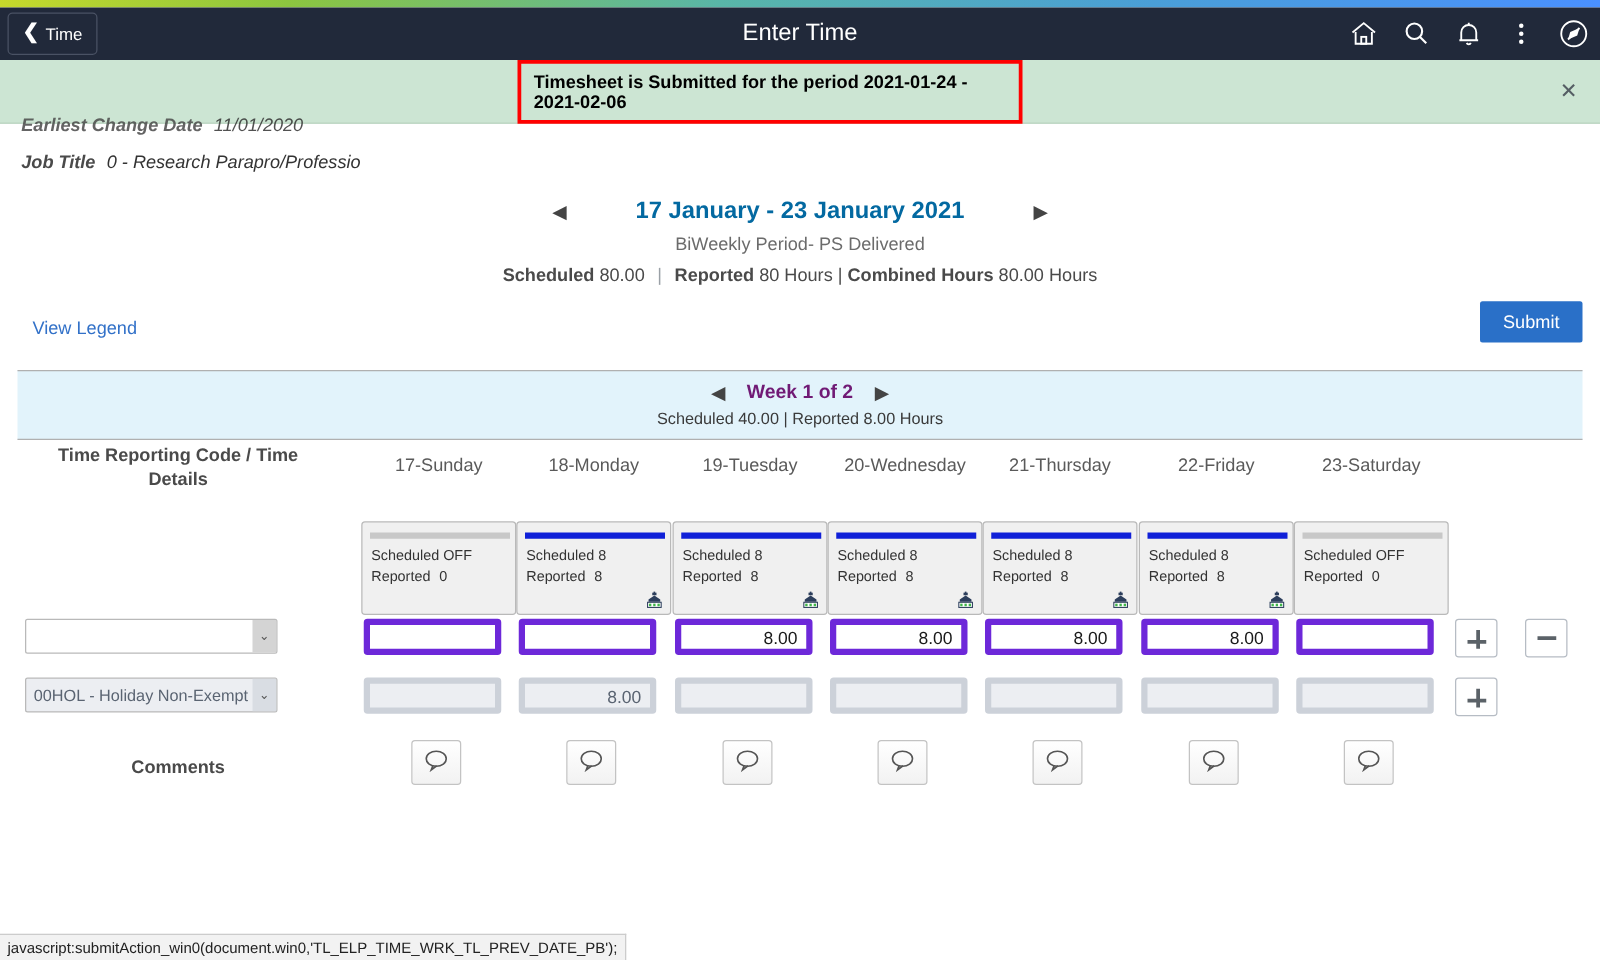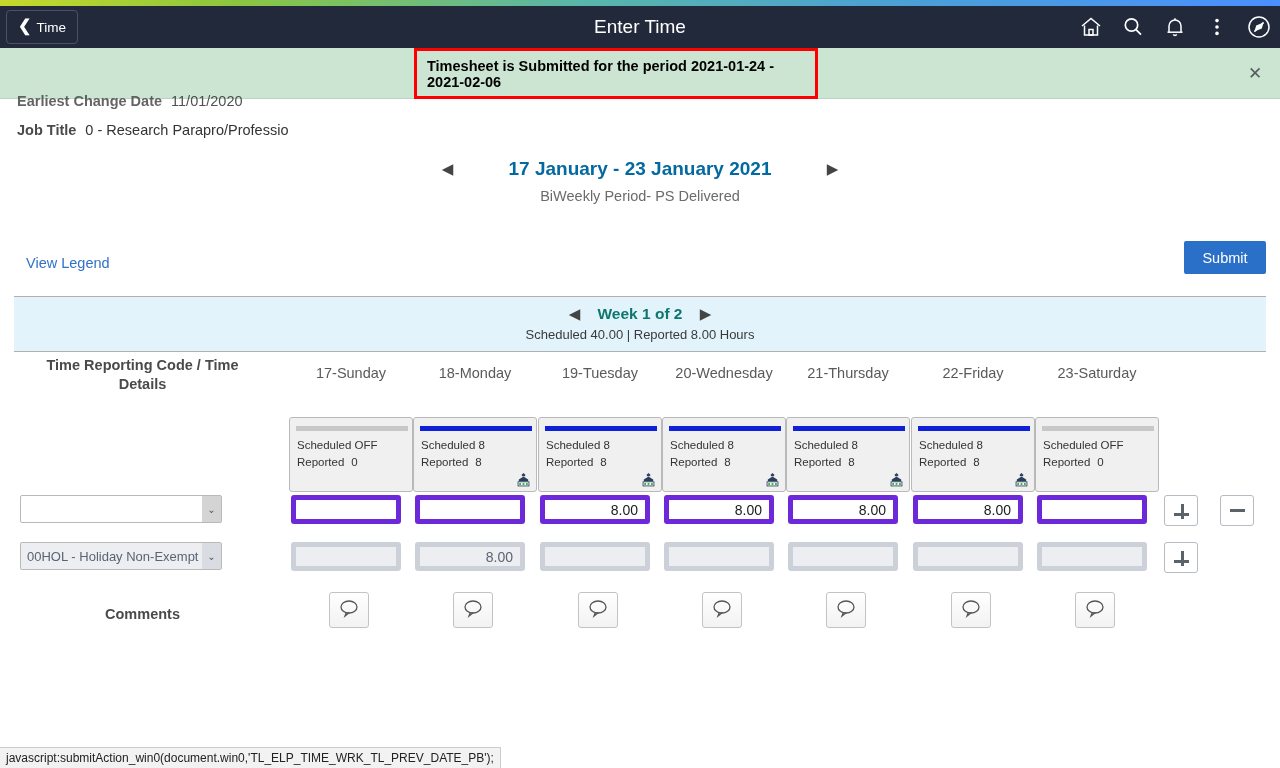--- a/index.html
+++ b/index.html
@@ -77,21 +77,21 @@
   #message-close {
     position: absolute; right: 14px; top: 14px;
     width: 22px; height: 22px;
     display: flex; align-items: center; justify-content: center;
     color: #555e64; font-size: 17px; cursor: pointer;
     font-family: "DejaVu Sans", sans-serif;
   }
 
   
   #field-rows {
-    position: absolute; top: 86px; left: 0; width: 1232px;
+    position: absolute; top: 86px; left: 0; width: 1232px; font-style: italic;
   }
   .field-row { height: 29px; display: flex; align-items: center; padding-left: 17px; }
   .field-label { font-size: 14.5px; font-weight: bold; color: #4a4a4a; }
   .field-value { font-size: 14.5px; color: #333333; margin-left: 9px; }
   #row-earliest { opacity: 0.85; }
 
   
   #period-nav {
     position: absolute; top: 152px; left: 0; width: 1280px;
     text-align: center;
@@ -138,21 +138,21 @@
     width: 1252px; height: 56px;
     background: #e2f3fb;
     border-top: 1px solid #b0b0b0;
     border-bottom: 1px solid #b0b0b0;
     text-align: center;
   }
   #week-line {
     height: 30px; display: flex; align-items: center; justify-content: center;
     padding-top: 4px;
   }
-  #week-label { font-size: 15.5px; font-weight: bold; color: #0f766e; margin: 0 10px; }
+  #week-label { font-size: 15.5px; font-weight: bold; color: #701a75; margin: 0 10px; }
   #week-totals { font-size: 13px; color: #3a3a3a; }
 
   
   #grid { position: absolute; left: 0; top: 356px; width: 1280px; }
   #day-headers { position: relative; height: 50px; }
   #trc-header {
     position: absolute; left: 40px; top: 0;
     width: 205px; text-align: center;
     font-size: 14.5px; font-weight: bold; color: #4a4a4a;
     line-height: 19px;
@@ -335,20 +335,30 @@
   </div>
 </div>
 
 <div id="period-nav">
   <div id="period-line">
     <span class="arrow-btn">◀</span>
     <span id="period-label">17 January - 23 January 2021</span>
     <span class="arrow-btn">▶</span>
   </div>
   <div id="period-type">BiWeekly Period- PS Delivered</div>
+  <div id="period-totals">
+    <span class="tlabel">Scheduled</span>
+    <span>80.00</span>
+    <span class="sep">|</span>
+    <span class="tlabel">Reported</span>
+    <span>80 Hours</span>
+    <span>|</span>
+    <span class="tlabel">Combined Hours</span>
+    <span>80.00 Hours</span>
+  </div>
 </div>
 
 <div id="view-legend">View Legend</div>
 <div id="submit-button">Submit</div>
 
 <div id="week-bar">
   <div id="week-line">
     <span class="arrow-btn">◀</span>
     <span id="week-label">Week 1 of 2</span>
     <span class="arrow-btn">▶</span>

